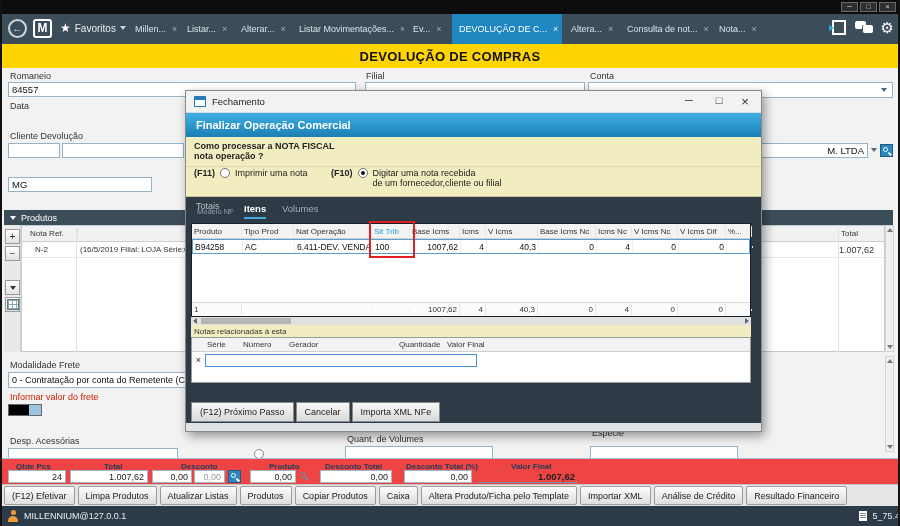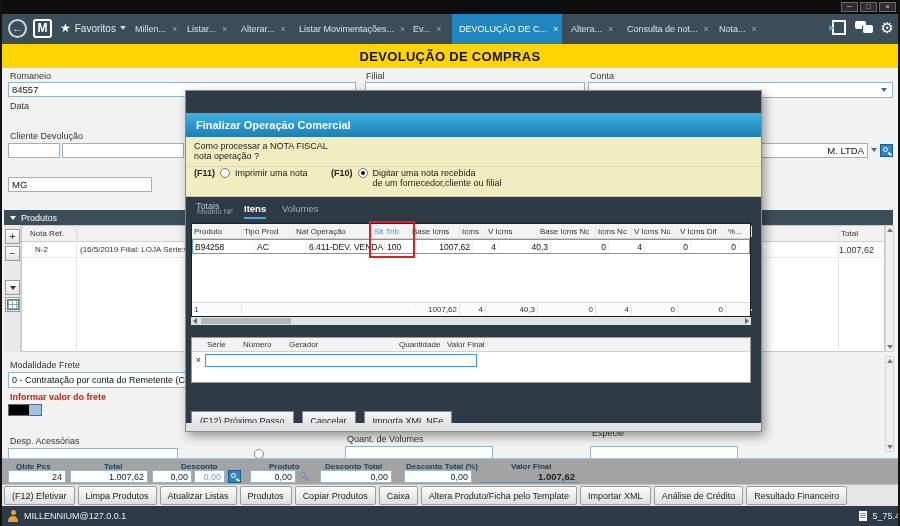--- a/index.html
+++ b/index.html
@@ -78,27 +78,27 @@
   .prod-row{height:15px;display:flex;align-items:center;font-size:9px;color:#222;border-bottom:1px solid #e8e8e8}
   .colline{position:absolute;width:1px;background:#e3e3e3}
 
   
   .vs{position:absolute;width:9px;background:#eef0f1;border:1px solid #cfd4d7;box-sizing:border-box}
   .sa{position:absolute;left:1px;width:0;height:0;border-left:3px solid transparent;border-right:3px solid transparent}
   .sa.up{top:2px;border-bottom:4px solid #777}
   .sa.down{bottom:2px;border-top:4px solid #777}
 
   
-  .red-lbl{position:absolute;font-size:9px;font-weight:bold;color:#cc2200;white-space:nowrap}
+  .red-lbl{position:absolute;font-size:9px;font-weight:normal;color:#cc2200;white-space:nowrap}
   .swatch{position:absolute;left:8px;top:404px;width:34px;height:12px;border:1px solid #666;box-sizing:border-box;
           background:linear-gradient(90deg,#000 0 62%,#9cc4e0 62% 100%)}
   .circ{position:absolute;width:10px;height:10px;border:1px solid #888;border-radius:50%;background:#fff;box-sizing:border-box}
 
   
-  .totals{position:absolute;left:0;top:458px;width:900px;height:26px;background:#a3a3a3;border-top:1px solid #a8c4d6;box-sizing:border-box}
+  .totals{position:absolute;left:0;top:458px;width:900px;height:26px;background:#ef4444;border-top:1px solid #a8c4d6;box-sizing:border-box}
   .tlbl{position:absolute;top:3px;font-size:8px;font-weight:bold;color:#1c3c55;white-space:nowrap}
   .tfld{position:absolute;top:11px;height:13px;background:#fff;border:1px solid #9ab7ca;box-sizing:border-box;font-size:9px;
         display:flex;align-items:center;justify-content:flex-end;padding:0 3px}
   .tval{position:absolute;top:11px;height:13px;font-size:9.5px;font-weight:bold;display:flex;align-items:center;
         justify-content:flex-end;border-bottom:1px solid #6f93aa;padding:0 3px;box-sizing:border-box}
 
   
   .actions{position:absolute;left:0;top:484px;width:900px;height:22px;background:#e6e6e6;border-top:1px solid #c2c2c2;
            display:flex;align-items:center;gap:3px;padding-left:4px;box-sizing:border-box}
   .abtn{height:17px;background:linear-gradient(#fcfcfc,#dedede);border:1px solid #9b9b9b;border-radius:2px;font-size:9px;
@@ -118,21 +118,21 @@
          box-shadow:3px 4px 10px rgba(0,0,0,.4);z-index:50;box-sizing:content-box}
   .m-title{position:absolute;left:0;top:0;width:100%;height:22px;background:#f2f2f2;border-bottom:1px solid #d8d8d8;box-sizing:border-box}
   .winicon{position:absolute;left:8px;top:5px;width:12px;height:11px;border:1px solid #2a7ab8;box-sizing:border-box;background:#fff}
   .winicon::before{content:"";position:absolute;left:0;top:0;width:100%;height:3px;background:#2a7ab8}
   .m-title-text{position:absolute;left:26px;top:5px;font-size:9.5px;color:#222}
   .m-ctl{position:absolute;top:3px;font-size:11px;color:#333;width:20px;text-align:center}
   .m-min::before{content:"─"} .m-max::before{content:"□"} .m-x::before{content:"×";font-size:13px}
   .m-header{position:absolute;left:0;top:22px;width:100%;height:24px;background:linear-gradient(180deg,#3fb0e4,#1b7fb4);
             color:#fff;font-weight:bold;font-size:11px;display:flex;align-items:center;padding-left:10px;box-sizing:border-box}
   .m-yellow{position:absolute;left:0;top:46px;width:100%;height:60px;background:#f2edc0;border-bottom:1px solid #c9c49d;box-sizing:border-box}
-  .q{position:absolute;left:8px;font-size:9px;font-weight:normal;color:#222}
+  .q{position:absolute;left:8px;font-size:9px;font-weight:bold;color:#222}
   .y-div{position:absolute;left:0;top:29px;width:100%;border-top:1px solid #ddd8ae}
   .radio-group{position:absolute;top:31px;display:flex;gap:5px;align-items:flex-start;font-size:9px;color:#222}
   .rkey{font-weight:bold}
   .radio{width:10px;height:10px;border:1px solid #777;border-radius:50%;background:#fff;box-sizing:border-box;flex:0 0 auto;position:relative}
   .radio.sel::after{content:"";position:absolute;left:2px;top:2px;width:4px;height:4px;border-radius:50%;background:#111}
   .m-tab-totais{position:absolute;left:10px;top:110px;width:50px;height:20px;color:#b7c3cb;font-size:9px}
   .m-tab-totais .ovl{position:absolute;left:1px;top:6px;font-size:7.5px;color:#93a3ad}
   .m-tab{position:absolute;font-size:9.5px;color:#9db0bb}
   .m-tab.active{color:#fff;font-weight:bold;border-bottom:2px solid #3fa9e0;padding-bottom:3px}
   .m-grid{position:absolute;left:5px;top:132px;width:560px;height:94px;background:#fff;border:1px solid #15202a;box-sizing:border-box}
@@ -150,21 +150,21 @@
   .h-arrow.r{right:2px;border-left:4px solid #666}
   .h-thumb{position:absolute;left:10px;top:1px;width:90px;height:6px;background:#b5b5b5}
   .m-rel-title{position:absolute;left:5px;top:234px;width:560px;height:12px;background:#f2edc0;font-size:8px;color:#333;
                display:flex;align-items:center;padding-left:3px;box-sizing:border-box}
   .m-rel{position:absolute;left:5px;top:246px;width:560px;height:46px;background:#fff;border:1px solid #9a9a9a;box-sizing:border-box}
   .r-head{display:flex;height:13px;background:#f3f3f3;border-bottom:1px solid #d0d0d0;font-size:8px;color:#333;align-items:center}
   .rc{box-sizing:border-box;padding:0 2px;white-space:nowrap;overflow:hidden;flex:0 0 auto}
   .marker-sq{width:4px;height:4px;background:#444;margin-left:3px}
   .r-row{display:flex;height:16px;align-items:center;font-size:9px}
   .r-input{width:272px;height:13px;border:1px solid #4a90d9;background:#fff;box-sizing:border-box}
-  .m-btns{position:absolute;left:5px;top:320px;display:flex;gap:8px}
+  .m-btns{position:absolute;left:5px;top:311px;display:flex;gap:2px}
   .mbtn{height:18px;background:linear-gradient(#f8f8f8,#d9d9d9);border:1px solid #8a8a8a;font-size:9px;color:#222;
         display:flex;align-items:center;padding:0 8px;white-space:nowrap}
   .m-bottom{position:absolute;left:0;top:332px;width:100%;height:8px;background:#dfe3e6}
 </style>
 </head>
 <body>
 
 <div class="app">
   <div class="edge" style="left:0"></div>
   <div class="edge" style="left:898px"></div>
@@ -337,20 +337,27 @@
   <div class="status">
     <span class="person"></span>
     <span>MILLENNIUM@127.0.0.1</span>
     <span style="margin-left:auto;display:flex;align-items:flex-end;">
       <span class="docic"></span>
       <span>5_75.4</span>
     </span>
   </div>
 
   <div class="modal">
+    <div class="m-title">
+      <span class="winicon"></span>
+      <span class="m-title-text">Fechamento</span>
+      <span class="m-ctl m-min" style="right:62px"></span>
+      <span class="m-ctl m-max" style="right:32px"></span>
+      <span class="m-ctl m-x" style="right:6px"></span>
+    </div>
     <div class="m-header">Finalizar Operação Comercial</div>
     <div class="m-yellow">
       <div class="q" style="top:4px">Como processar a NOTA FISCAL</div>
       <div class="q" style="top:14px">nota operação ?</div>
       <div class="y-div"></div>
       <div class="radio-group" style="left:8px">
         <span class="rkey">(F11)</span>
         <span class="radio"></span>
         <span>Imprimir uma nota</span>
       </div>
@@ -380,21 +387,21 @@
         <span class="gc" style="width:50px">Base Icms</span>
         <span class="gc" style="width:26px">Icms</span>
         <span class="gc" style="width:52px">V Icms</span>
         <span class="gc" style="width:58px">Base Icms Nc</span>
         <span class="gc" style="width:36px">Icms Nc</span>
         <span class="gc" style="width:46px">V Icms Nc</span>
         <span class="gc" style="width:48px">V Icms Dif</span>
         <span class="gc" style="width:26px">%...</span>
       </div>
       <div class="g-row">
-        <span class="gc" style="width:62px">B94258</span>
+        <span class="gc" style="width:50px">B94258</span>
         <span class="gc" style="width:52px">AC</span>
         <span class="gc" style="width:78px">6.411-DEV. VENDAS DE</span>
         <span class="gc" style="width:38px">100</span>
         <span class="gc num" style="width:50px">1007,62</span>
         <span class="gc num" style="width:26px">4</span>
         <span class="gc num" style="width:52px">40,3</span>
         <span class="gc num" style="width:58px">0</span>
         <span class="gc num" style="width:36px">4</span>
         <span class="gc num" style="width:46px">0</span>
         <span class="gc num" style="width:48px">0</span>
@@ -416,20 +423,21 @@
       </div>
     </div>
     <div class="red-hl"></div>
 
     <div class="m-hscroll">
       <span class="h-arrow l"></span>
       <span class="h-thumb"></span>
       <span class="h-arrow r"></span>
     </div>
 
+    <div class="m-rel-title">Notas relacionadas à esta</div>
     <div class="m-rel">
       <div class="r-head">
         <span class="rc" style="width:13px"><span class="marker-sq"></span></span>
         <span class="rc" style="width:36px">Série</span>
         <span class="rc" style="width:46px">Número</span>
         <span class="rc" style="width:110px">Gerador</span>
         <span class="rc" style="width:48px">Quantidade</span>
         <span class="rc" style="width:54px">Valor Final</span>
       </div>
       <div class="r-row">

